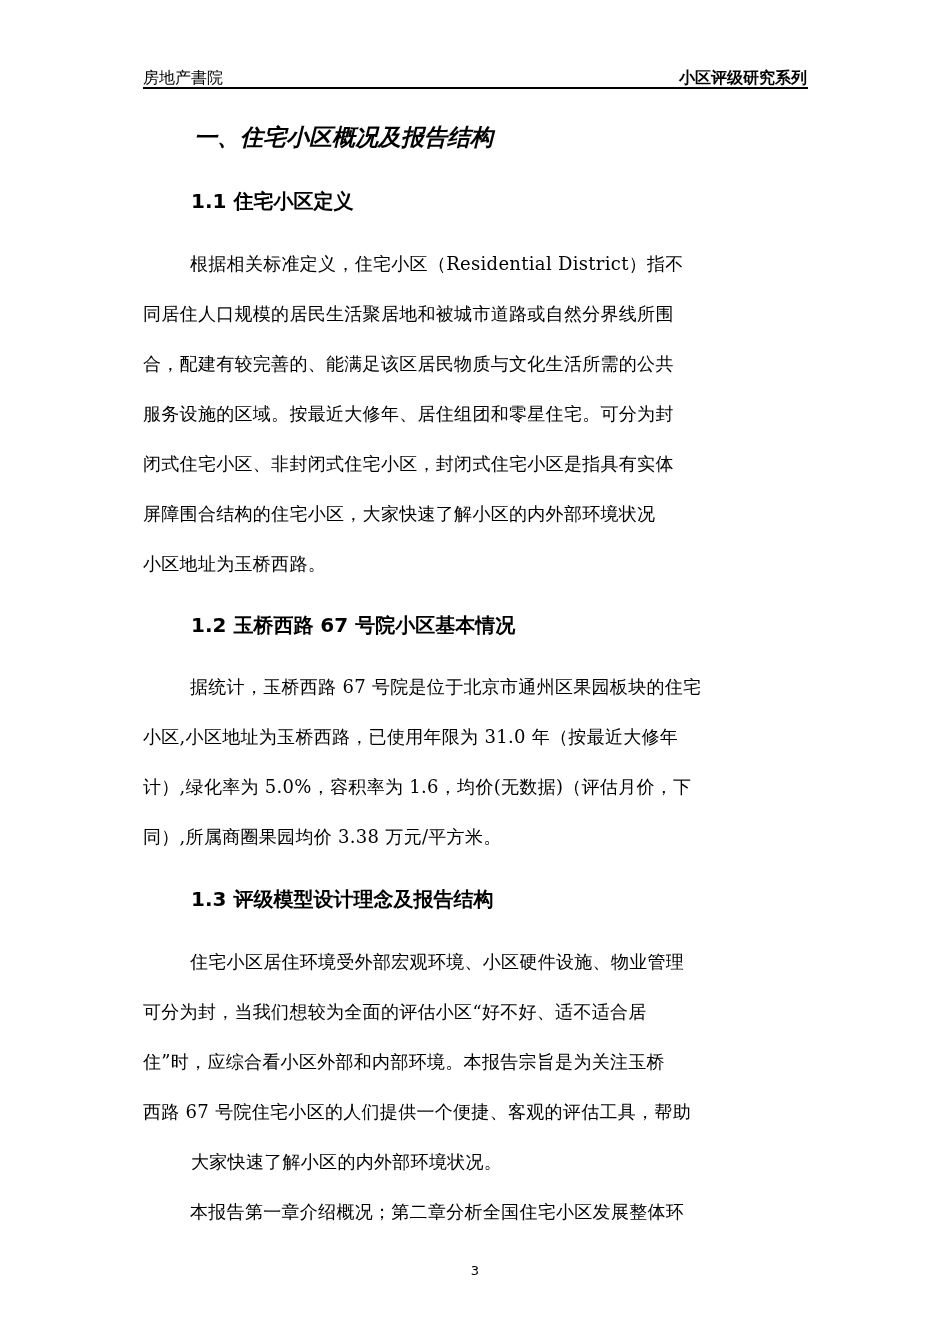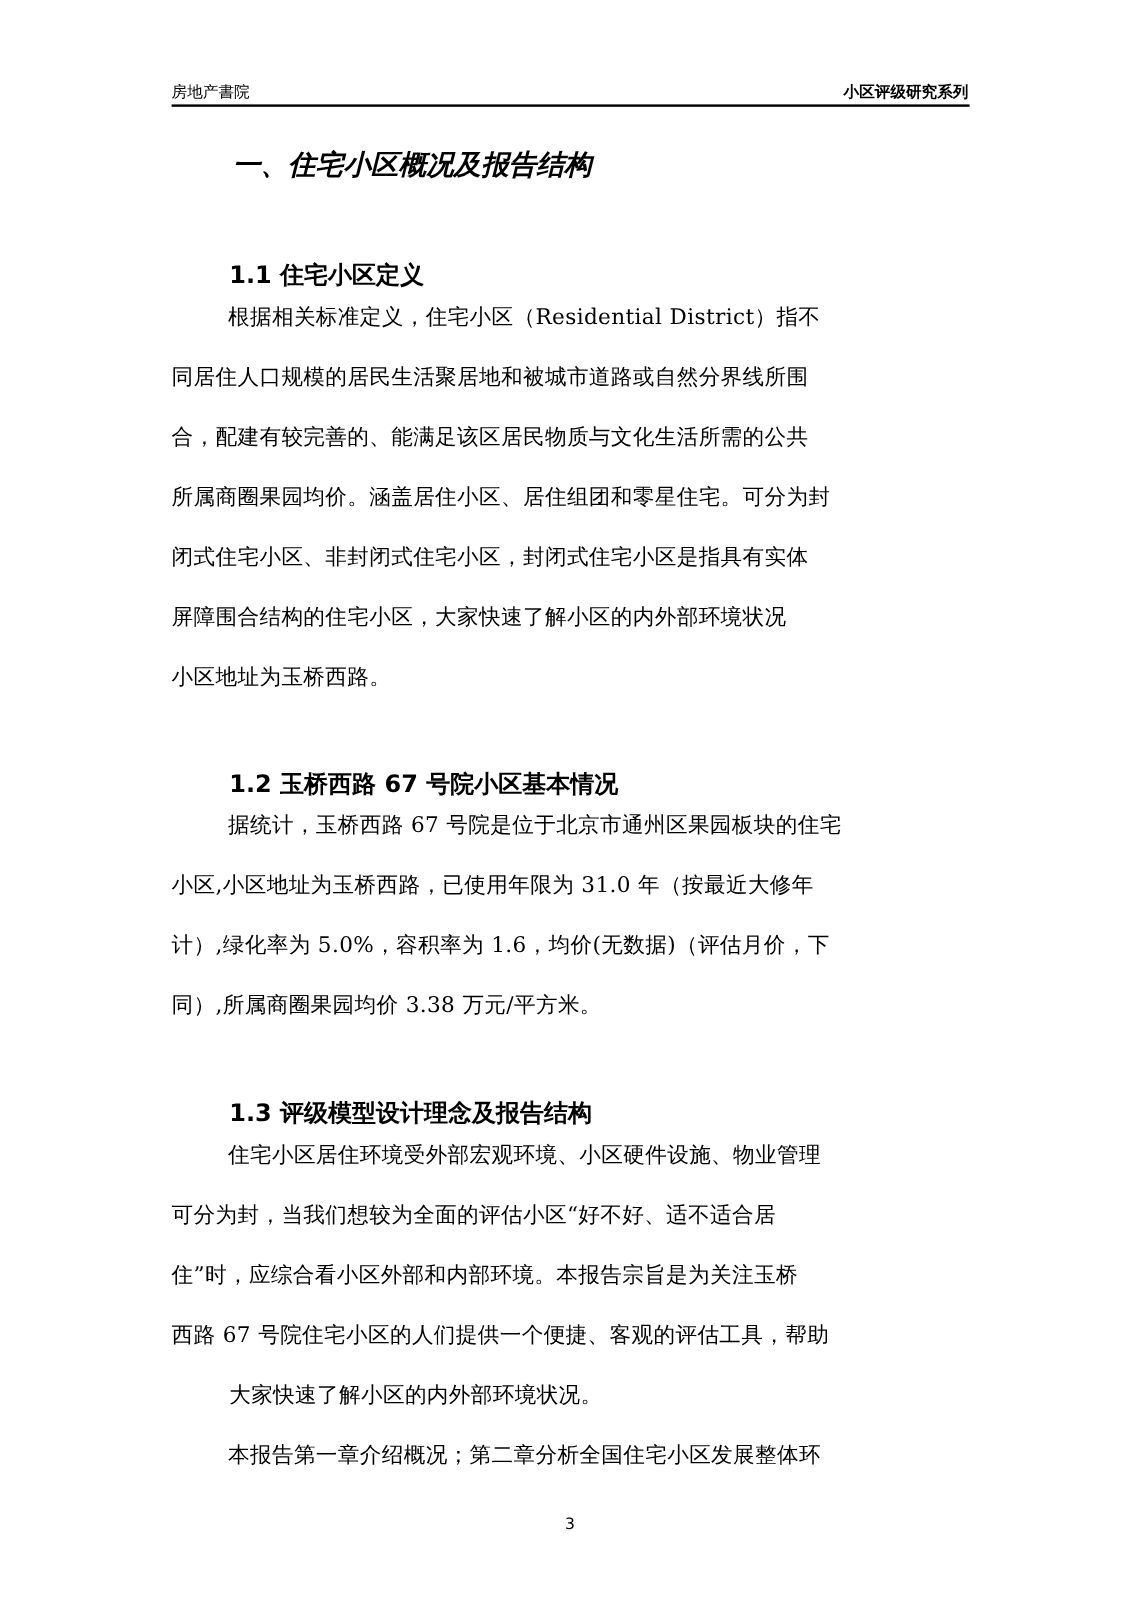--- a/index.html
+++ b/index.html
@@ -1,36 +1,36 @@
 <!DOCTYPE html>
 <html><head>
 <meta charset="utf-8">
 <style>
   html, body { margin: 0; padding: 0; background: #ffffff; }
   body { width: 950px; height: 1344px; position: relative; overflow: hidden; color: #000; }
   .header {
     position: absolute; left: 143px; top: 66px; width: 664px; height: 22px;
-    font-family: "DejaVu Sans", sans-serif; font-size: 13px;
+    font-family: "DejaVu Sans", sans-serif; font-size: 16px;
   }
   .header .left { position: absolute; left: 0; top: 2px; }
   .header .right { position: absolute; right: 0; top: 2px; font-weight: bold; }
   .header-rule {
     position: absolute; left: 143px; top: 87px; width: 665px; height: 2px; background: #000;
   }
   .content {
     position: absolute; left: 143px; top: 0; width: 665px;
     font-family: "DejaVu Serif", serif;
   }
   .h1 {
     position: absolute; left: 51px; top: 122px; font-size: 23px; font-weight: bold;
     font-family: "DejaVu Sans", sans-serif; white-space: nowrap; font-style: italic;
   }
   .h2 {
     position: absolute; left: 48px; font-size: 20px; font-weight: bold;
-    font-family: "DejaVu Sans", sans-serif; white-space: nowrap; margin-top: 28px;
+    font-family: "DejaVu Sans", sans-serif; white-space: nowrap;
   }
   .line {
     position: absolute; left: 0; width: 665px; font-size: 18px; white-space: nowrap;
     letter-spacing: 0.3px;
   }
   .indent { left: 47px; width: 618px; }
   .page-num {
     position: absolute; left: 0; width: 950px; top: 1263px; text-align: center;
     font-family: "DejaVu Sans", sans-serif; font-size: 13px;
   }
@@ -44,21 +44,21 @@
 </div>
 <div class="header-rule"></div>
 
 <div class="content">
   <div class="h1">一、住宅小区概况及报告结构</div>
 
   <div class="h2" style="top:188px;">1.1 住宅小区定义</div>
   <div class="line indent" style="top:252px;">根据相关标准定义，住宅小区（Residential District）指不</div>
   <div class="line" style="top:302px;">同居住人口规模的居民生活聚居地和被城市道路或自然分界线所围</div>
   <div class="line" style="top:352px;">合，配建有较完善的、能满足该区居民物质与文化生活所需的公共</div>
-  <div class="line" style="top:402px;">所属商圈果园均价。涵盖居住小区、居住组团和零星住宅。可分为封</div>
+  <div class="line" style="top:402px;">服务设施的区域。按最近大修年、居住组团和零星住宅。可分为封</div>
   <div class="line" style="top:452px;">闭式住宅小区、非封闭式住宅小区，封闭式住宅小区是指具有实体</div>
   <div class="line" style="top:502px;">屏障围合结构的住宅小区，大家快速了解小区的内外部环境状况</div>
   <div class="line" style="top:552px;">小区地址为玉桥西路。</div>
 
   <div class="h2" style="top:612px;">1.2 玉桥西路 67 号院小区基本情况</div>
   <div class="line indent" style="top:675px;">据统计，玉桥西路 67 号院是位于北京市通州区果园板块的住宅</div>
   <div class="line" style="top:725px;">小区,小区地址为玉桥西路，已使用年限为 31.0 年（按最近大修年</div>
   <div class="line" style="top:775px;">计）,绿化率为 5.0%，容积率为 1.6，均价(无数据)（评估月价，下</div>
   <div class="line" style="top:825px;">同）,所属商圈果园均价 3.38 万元/平方米。</div>
 

